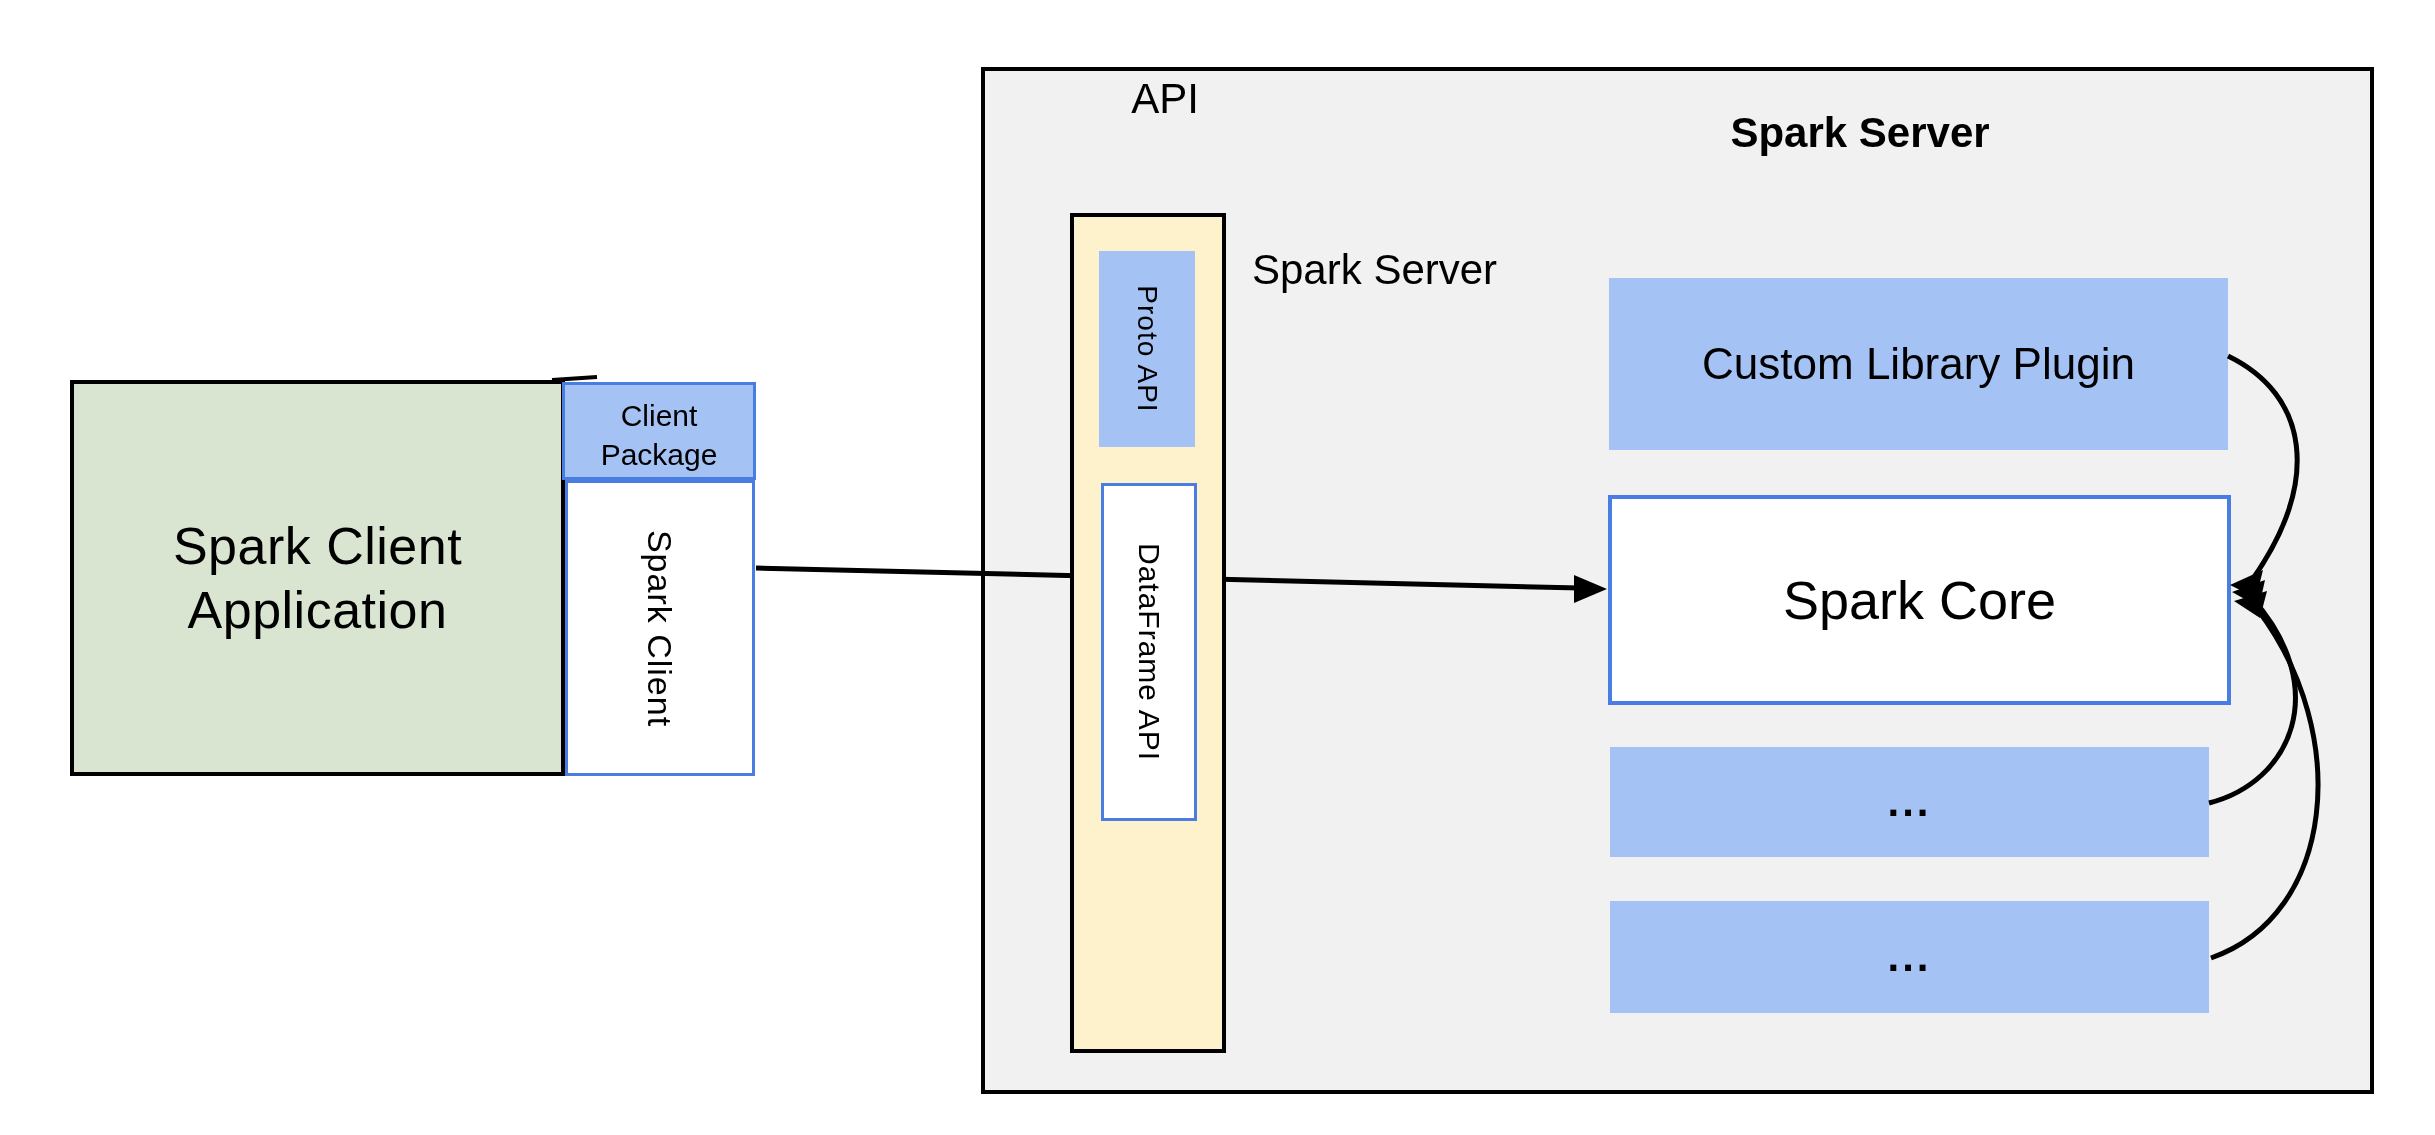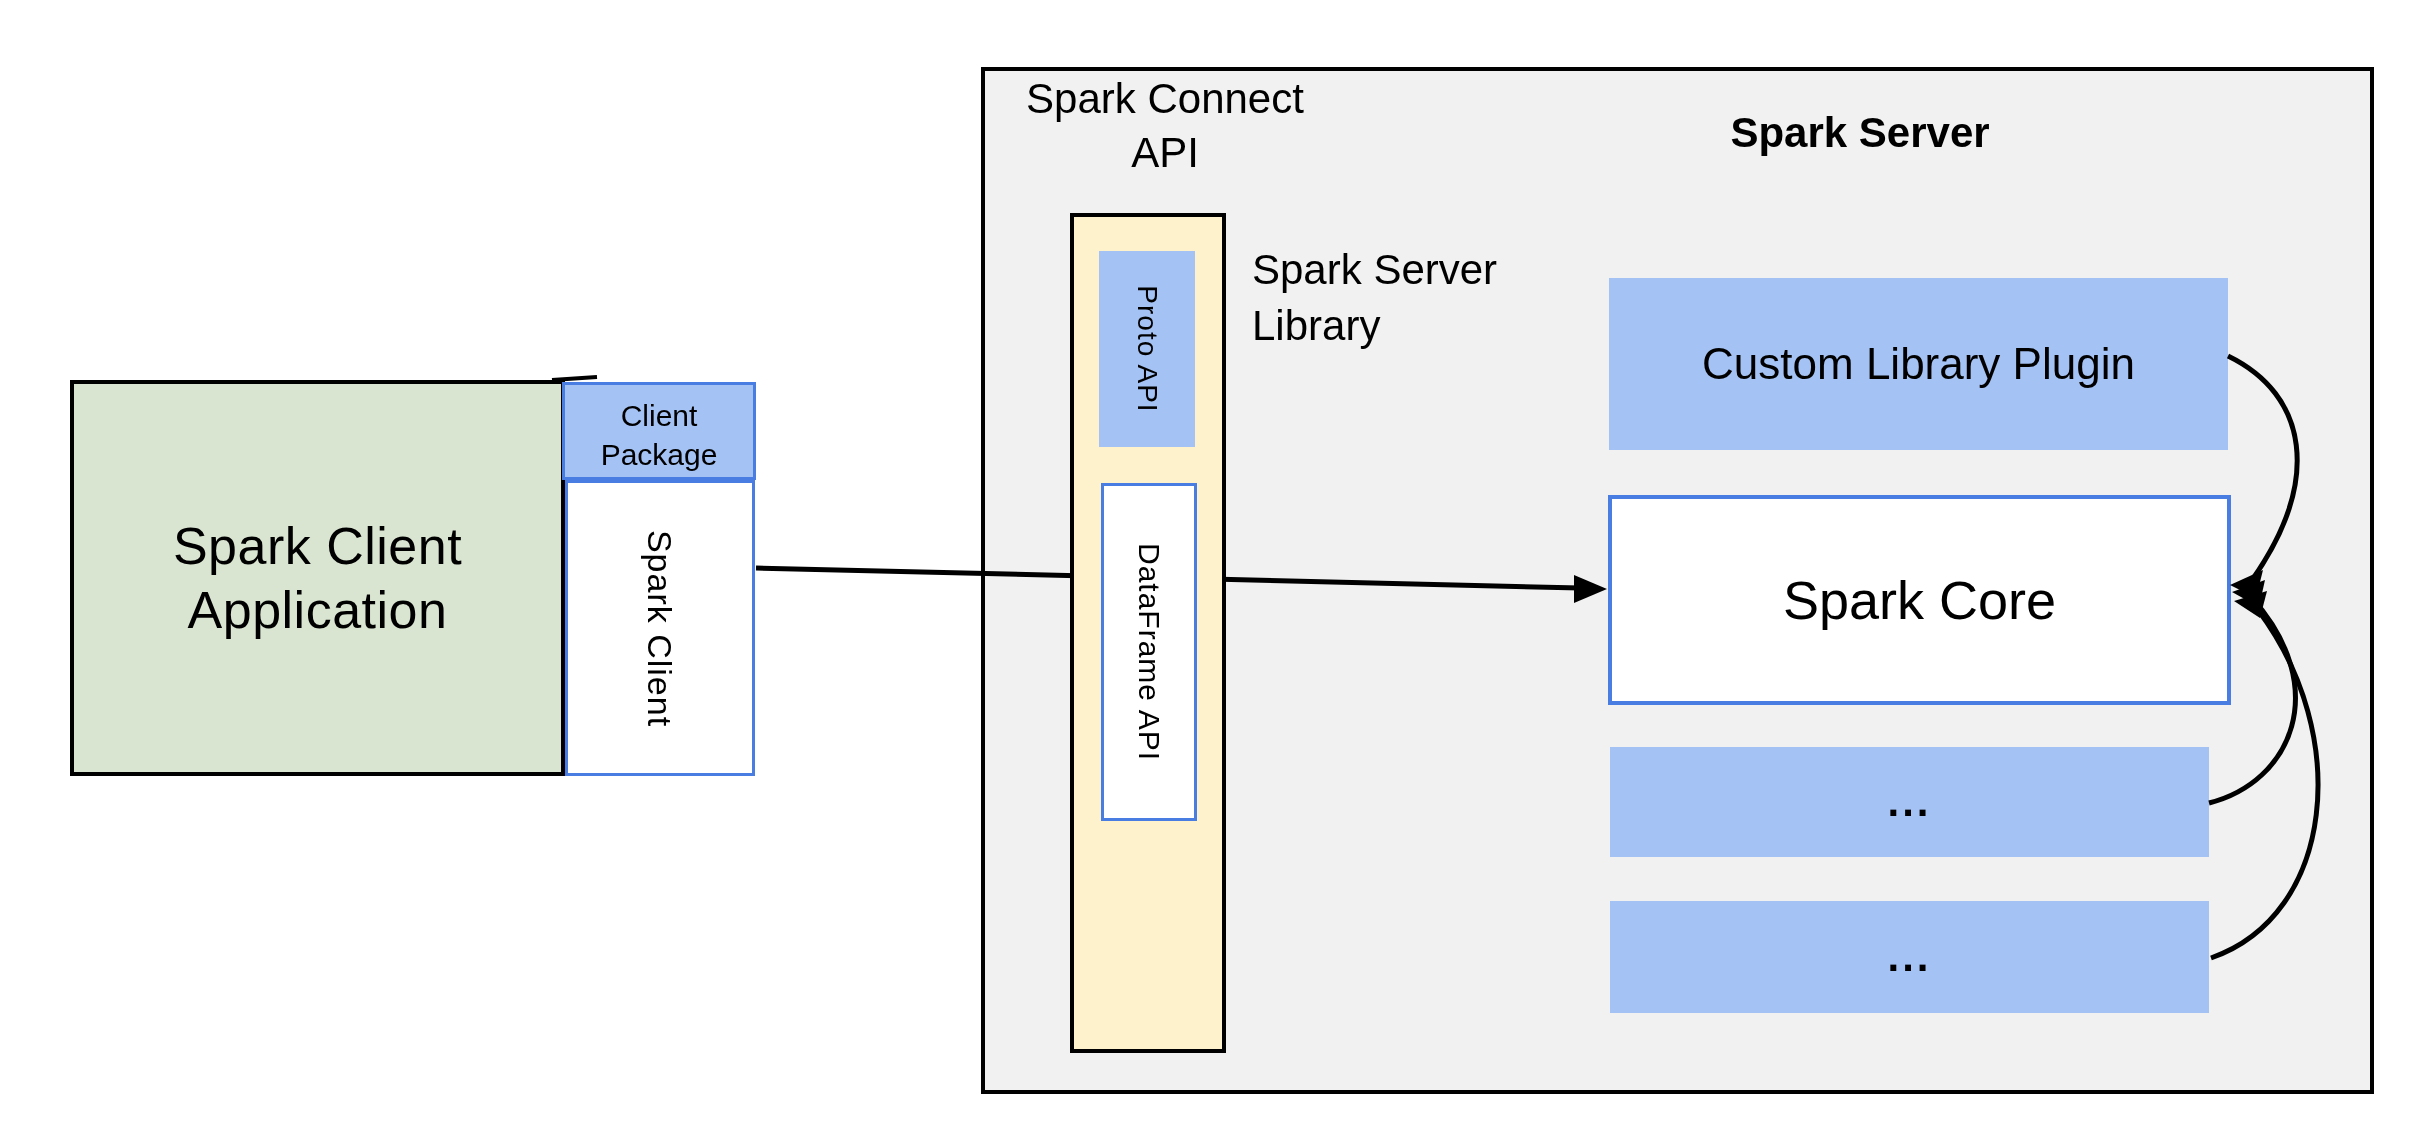--- a/index.html
+++ b/index.html
@@ -162,29 +162,27 @@
       <div>Client</div>
       <div>Package</div>
     </div>
   </div>
 
   <div class="box spark-client-box">
     <span class="vtext">Spark Client</span>
   </div>
 
   <div class="label connect-api-label">
-    <div>Spark Connect</div>
     <div>API</div>
   </div>
 
   <div class="label server-title-label">Spark Server</div>
 
   <div class="label server-library-label">
     <div>Spark Server</div>
-    <div>Library</div>
   </div>
 
   <div class="box plugin-box">
     <span>Custom Library Plugin</span>
   </div>
 
   <div class="box core-box">
     <span>Spark Core</span>
   </div>
 

